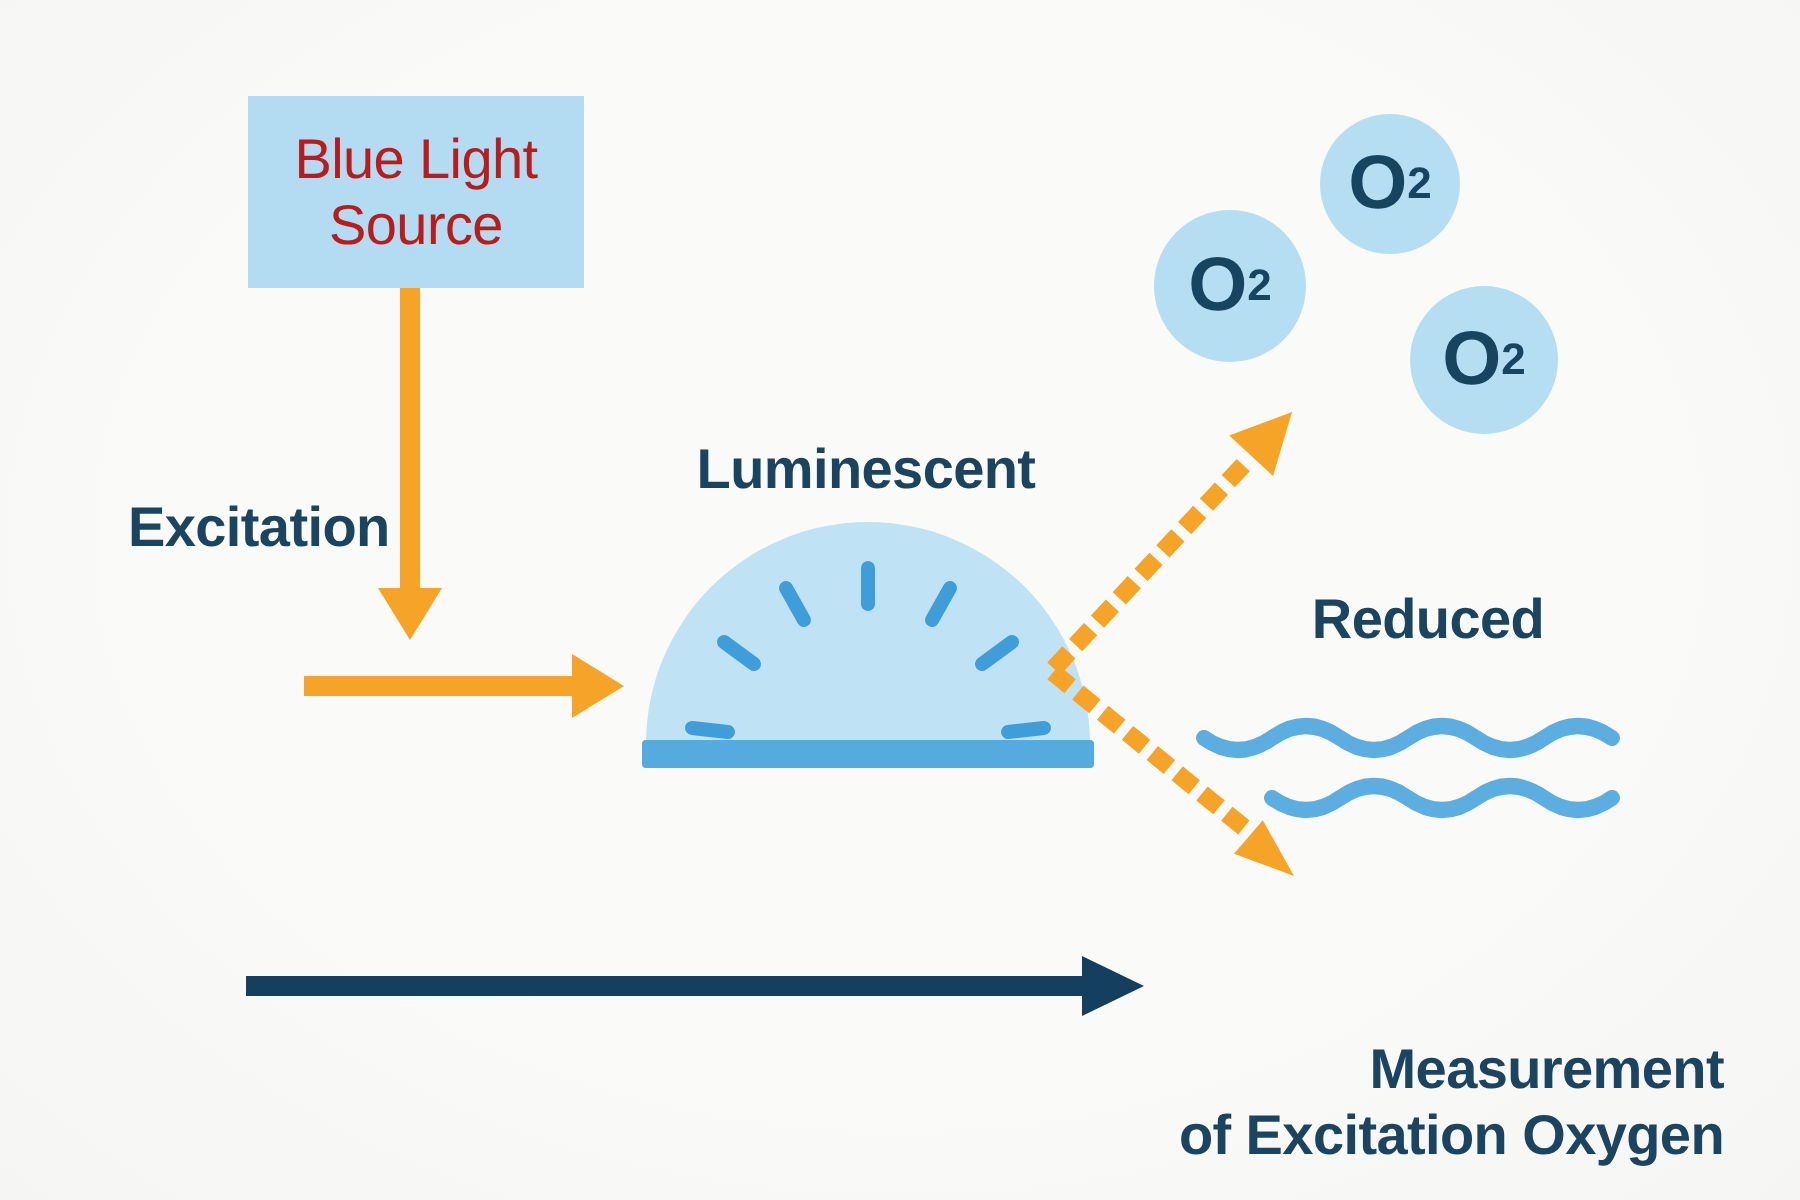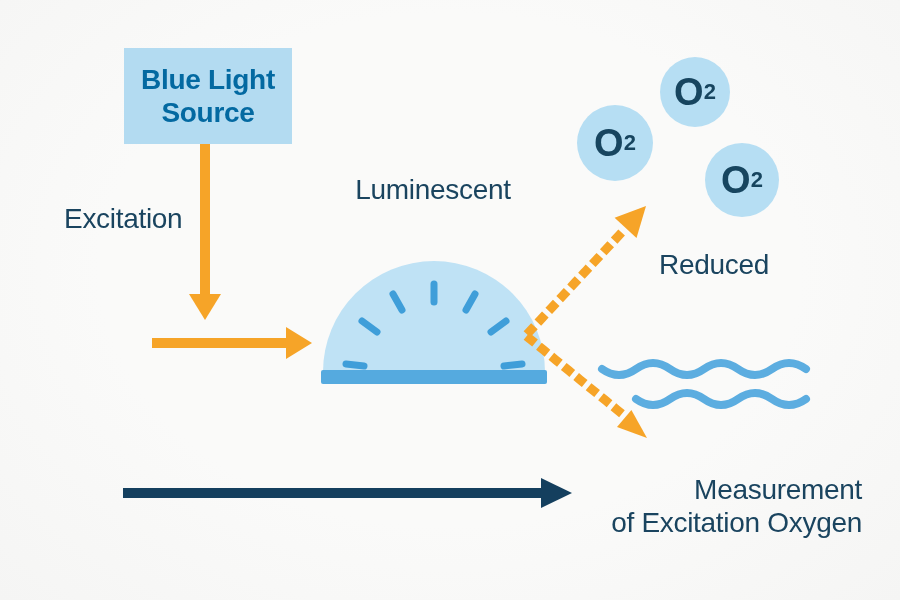--- a/index.html
+++ b/index.html
@@ -13,35 +13,36 @@
     width: 900px; height: 600px;
     background: radial-gradient(ellipse at 50% 45%, #fafaf9 55%, #f5f5f4 100%);
     overflow: hidden;
   }
   .layer { position: absolute; left: 0; top: 0; }
   .label {
     position: absolute;
     color: #1a445f;
     font-size: 28px;
     line-height: 32px;
-    font-weight: 400;
+    font-weight: 700;
     letter-spacing: -0.3px;
     text-align: center;
     white-space: nowrap;
+    margin-top: 45px;
   }
   .box {
     position: absolute;
     left: 124px; top: 48px;
     width: 168px; height: 96px;
     background: #b3dbf1;
     display: flex; flex-direction: column;
     align-items: center; justify-content: center;
-    color: #0369a1;
+    color: #b91c1c;
     font-size: 28px; line-height: 33px;
-    font-weight: 700; letter-spacing: -0.3px;
+    font-weight: 400; letter-spacing: -0.3px;
   }
   .excitation { left: 64px; top: 203px; text-align: center; }
   .luminescent { left: 333px; top: 174px; width: 200px; }
   .reduced { left: 604px; top: 249px; width: 220px; }
   .measurement { left: 562px; top: 473px; width: 300px; line-height: 33px; text-align: right; }
   .molecule {
     position: absolute;
     border-radius: 50%;
     background: #b6def3;
     display: flex; align-items: center; justify-content: center;

